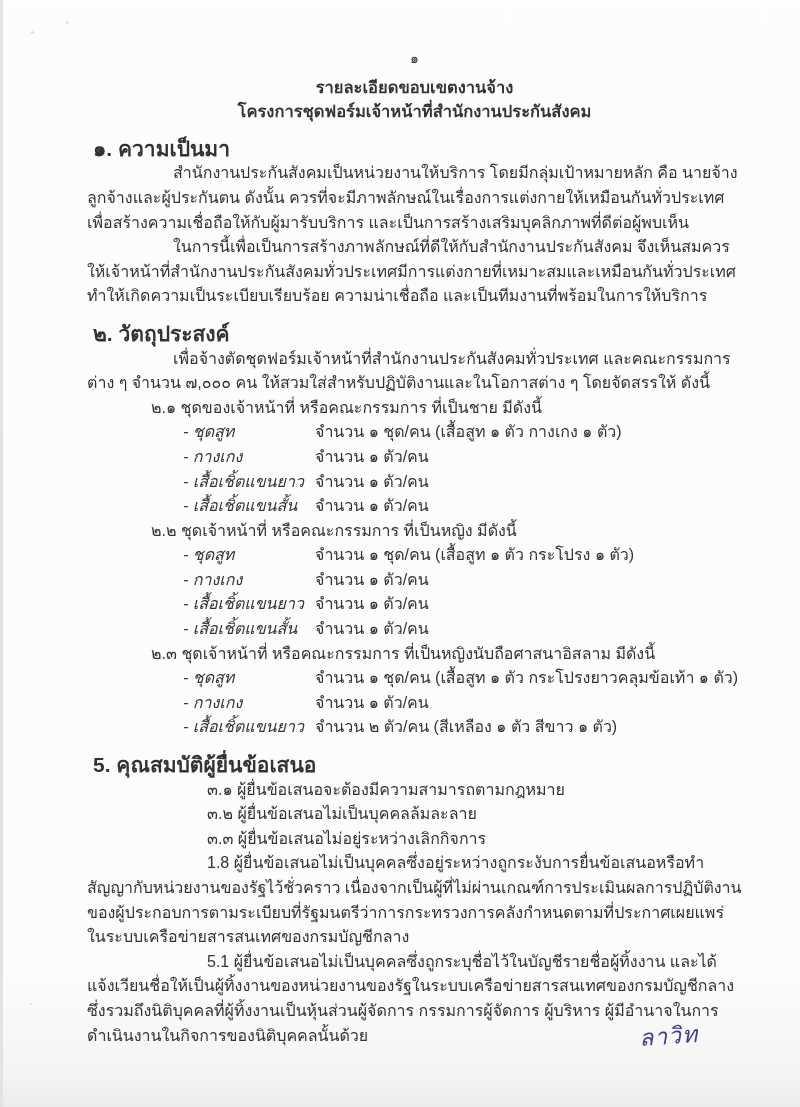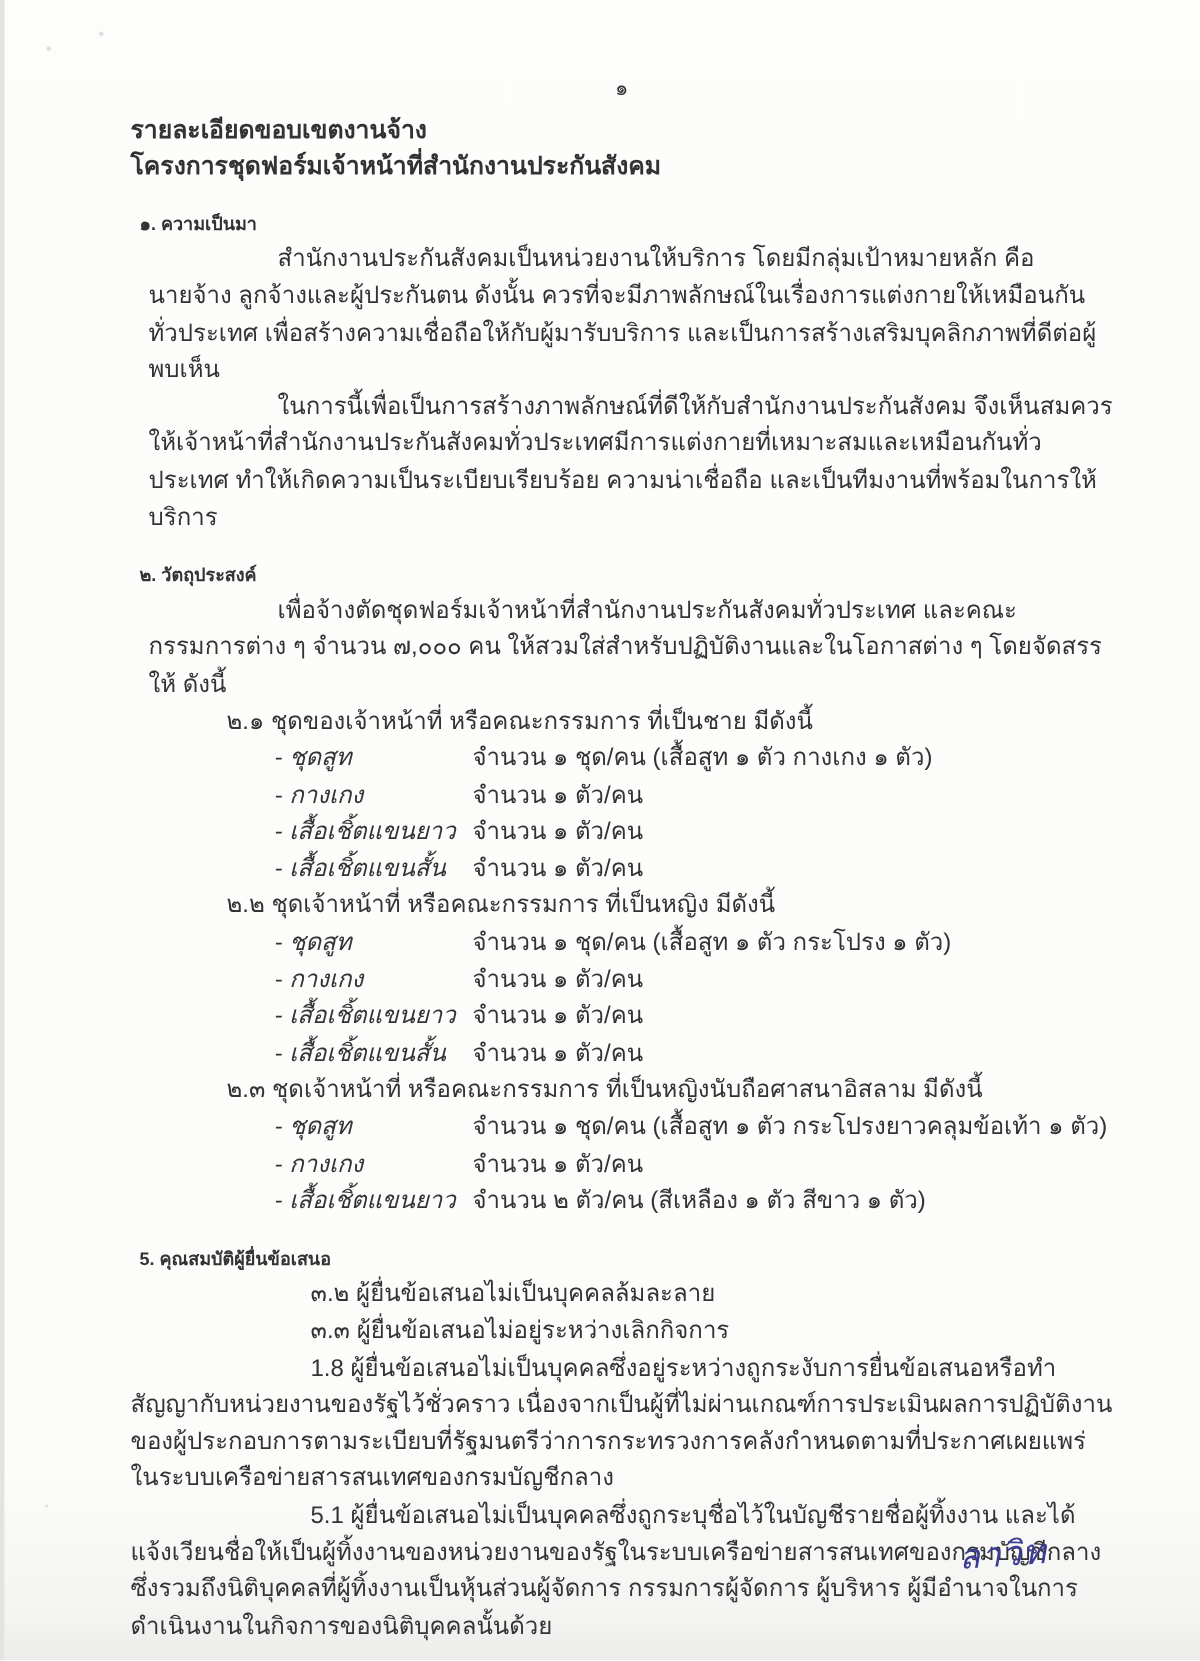--- a/index.html
+++ b/index.html
@@ -23,32 +23,33 @@
     left:84px;right:58px;top:46px;
     font-size:16px;
     line-height:24.6px;
   }
   .page-number{
     text-align:center;
     font-size:14px;
     margin-bottom:4px;
   }
   .doc-title{
+    text-align:center;
     font-weight:bold;
     font-size:16.5px;
   }
   section{margin:0;}
   h2.sec-heading{
-    font-size:12px;
+    font-size:21px;
     font-weight:bold;
     margin:13px 0 0 6px;
     line-height:24.6px;
   }
   p{margin:0;}
-  p.indent{text-indent:86px;margin-left:12px;}
+  p.indent{text-indent:86px;}
   p.sub-label{margin-left:64px;}
   .uniform-list{margin-left:96px;}
   .uniform-row{display:flex;}
   .item-name{width:132px;flex:0 0 132px;font-style:italic;}
   .item-qty{flex:1;}
   p.clause{text-indent:120px;}
   .signature{
     position:absolute;
     right:102px;
     top:1018px;
@@ -146,20 +147,21 @@
           <div class="uniform-row">
             <span class="item-name">- เสื้อเชิ้ตแขนยาว</span>
             <span class="item-qty">จำนวน ๒ ตัว/คน (สีเหลือง ๑ ตัว สีขาว ๑ ตัว)</span>
           </div>
         </div>
       </div>
     </section>
 
     <section>
       <h2 class="sec-heading">5. คุณสมบัติผู้ยื่นข้อเสนอ</h2>
+      <p class="clause">๓.๑ ผู้ยื่นข้อเสนอจะต้องมีความสามารถตามกฎหมาย</p>
       <p class="clause">๓.๒ ผู้ยื่นข้อเสนอไม่เป็นบุคคลล้มละลาย</p>
       <p class="clause">๓.๓ ผู้ยื่นข้อเสนอไม่อยู่ระหว่างเลิกกิจการ</p>
       <p class="clause">1.8 ผู้ยื่นข้อเสนอไม่เป็นบุคคลซึ่งอยู่ระหว่างถูกระงับการยื่นข้อเสนอหรือทำสัญญากับหน่วยงานของรัฐไว้ชั่วคราว เนื่องจากเป็นผู้ที่ไม่ผ่านเกณฑ์การประเมินผลการปฏิบัติงานของผู้ประกอบการตามระเบียบที่รัฐมนตรีว่าการกระทรวงการคลังกำหนดตามที่ประกาศเผยแพร่ในระบบเครือข่ายสารสนเทศของกรมบัญชีกลาง</p>
       <p class="clause">5.1 ผู้ยื่นข้อเสนอไม่เป็นบุคคลซึ่งถูกระบุชื่อไว้ในบัญชีรายชื่อผู้ทิ้งงาน และได้แจ้งเวียนชื่อให้เป็นผู้ทิ้งงานของหน่วยงานของรัฐในระบบเครือข่ายสารสนเทศของกรมบัญชีกลาง ซึ่งรวมถึงนิติบุคคลที่ผู้ทิ้งงานเป็นหุ้นส่วนผู้จัดการ กรรมการผู้จัดการ ผู้บริหาร ผู้มีอำนาจในการดำเนินงานในกิจการของนิติบุคคลนั้นด้วย</p>
     </section>
 
   </div>
 
   <div class="signature">ลาวิท</div>
 </div>

